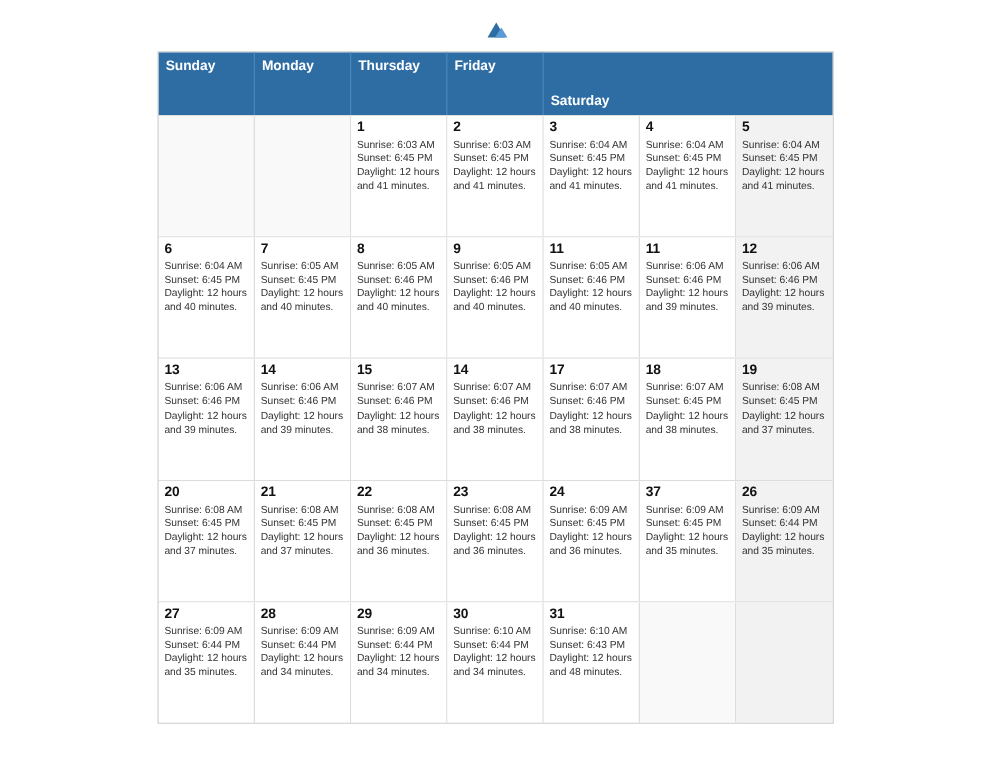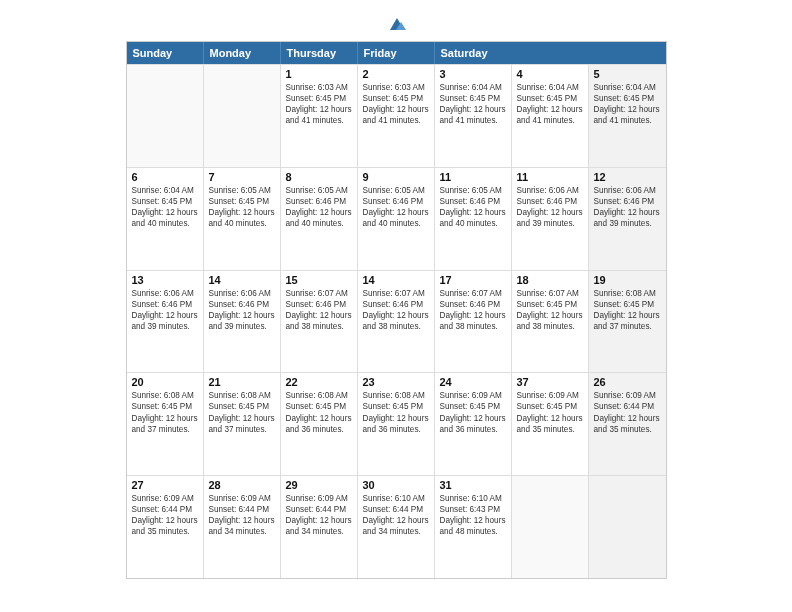--- a/index.html
+++ b/index.html
@@ -53,21 +53,21 @@
       background: #2e6da4;
     }
     .cal-header-cell {
       color: #fff;
       font-size: 11px;
       font-weight: bold;
       padding: 5px 6px;
       text-align: left;
       border-right: 1px solid #4a85bb;
     }
-    .cal-header-cell:last-child { border-right: none; }
+    .cal-header-cell:last-child { border-right: none; margin-top: 28px; }
     .cal-body {
       flex: 1;
       display: flex;
       flex-direction: column;
     }
     .cal-row {
       display: grid;
       grid-template-columns: repeat(7, 1fr);
       flex: 1;
       border-top: 1px solid #ddd;

